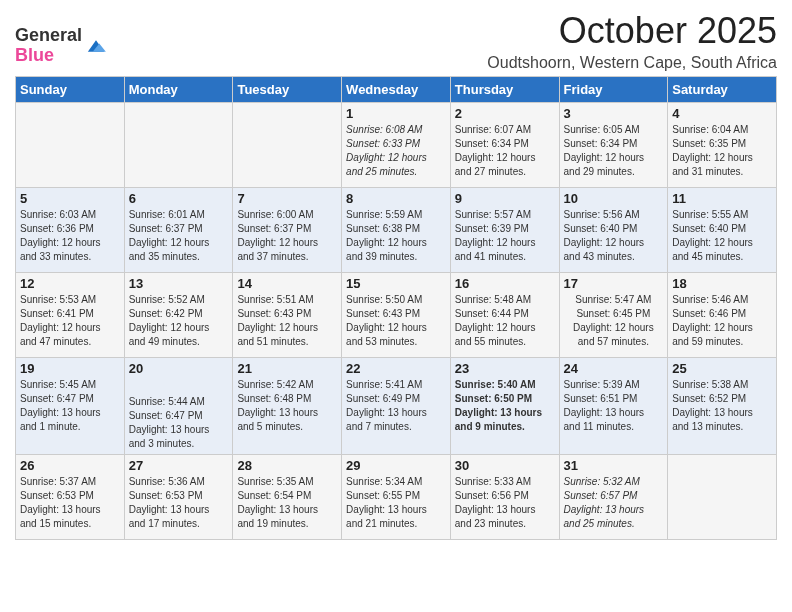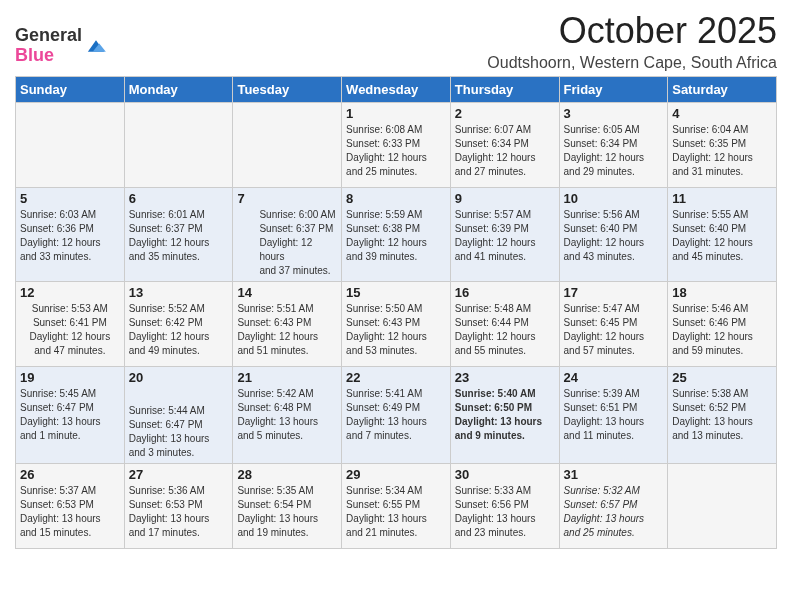--- a/index.html
+++ b/index.html
@@ -123,21 +123,21 @@
         <th>Saturday</th>
       </tr>
   </thead>
   <tbody id="calendar-body">
   <tr>
         <td></td>
         <td></td>
         <td></td>
         <td>
           <span class="day-number">1</span>
-          <div class="cell-info" style="white-space: pre-line;">Sunrise: 6:08 AM
+          <div class="cell-info" style="white-space: pre-line; font-style: italic;">Sunrise: 6:08 AM
 Sunset: 6:33 PM
 Daylight: 12 hours
 and 25 minutes.</div>
         </td>
         <td>
           <span class="day-number">2</span>
           <div class="cell-info" style="white-space: pre-line;">Sunrise: 6:07 AM
 Sunset: 6:34 PM
 Daylight: 12 hours
 and 27 minutes.</div>
@@ -167,21 +167,21 @@
         </td>
         <td>
           <span class="day-number">6</span>
           <div class="cell-info" style="white-space: pre-line;">Sunrise: 6:01 AM
 Sunset: 6:37 PM
 Daylight: 12 hours
 and 35 minutes.</div>
         </td>
         <td>
           <span class="day-number">7</span>
-          <div class="cell-info" style="white-space: pre-line; margin-left: 22px;">Sunrise: 6:00 AM
+          <div class="cell-info" style="white-space: pre-line;">Sunrise: 6:00 AM
 Sunset: 6:37 PM
 Daylight: 12 hours
 and 37 minutes.</div>
         </td>
         <td>
           <span class="day-number">8</span>
           <div class="cell-info" style="white-space: pre-line;">Sunrise: 5:59 AM
 Sunset: 6:38 PM
 Daylight: 12 hours
 and 39 minutes.</div>
@@ -204,21 +204,21 @@
           <span class="day-number">11</span>
           <div class="cell-info" style="white-space: pre-line;">Sunrise: 5:55 AM
 Sunset: 6:40 PM
 Daylight: 12 hours
 and 45 minutes.</div>
         </td>
       </tr>
       <tr>
         <td>
           <span class="day-number">12</span>
-          <div class="cell-info" style="white-space: pre-line; text-align: center;">Sunrise: 5:53 AM
+          <div class="cell-info" style="white-space: pre-line;">Sunrise: 5:53 AM
 Sunset: 6:41 PM
 Daylight: 12 hours
 and 47 minutes.</div>
         </td>
         <td>
           <span class="day-number">13</span>
           <div class="cell-info" style="white-space: pre-line;">Sunrise: 5:52 AM
 Sunset: 6:42 PM
 Daylight: 12 hours
 and 49 minutes.</div>
@@ -239,21 +239,21 @@
         </td>
         <td>
           <span class="day-number">16</span>
           <div class="cell-info" style="white-space: pre-line;">Sunrise: 5:48 AM
 Sunset: 6:44 PM
 Daylight: 12 hours
 and 55 minutes.</div>
         </td>
         <td>
           <span class="day-number">17</span>
-          <div class="cell-info" style="white-space: pre-line;">Sunrise: 5:47 AM
+          <div class="cell-info" style="white-space: pre-line; text-align: center;">Sunrise: 5:47 AM
 Sunset: 6:45 PM
 Daylight: 12 hours
 and 57 minutes.</div>
         </td>
         <td>
           <span class="day-number">18</span>
           <div class="cell-info" style="white-space: pre-line;">Sunrise: 5:46 AM
 Sunset: 6:46 PM
 Daylight: 12 hours
 and 59 minutes.</div>

